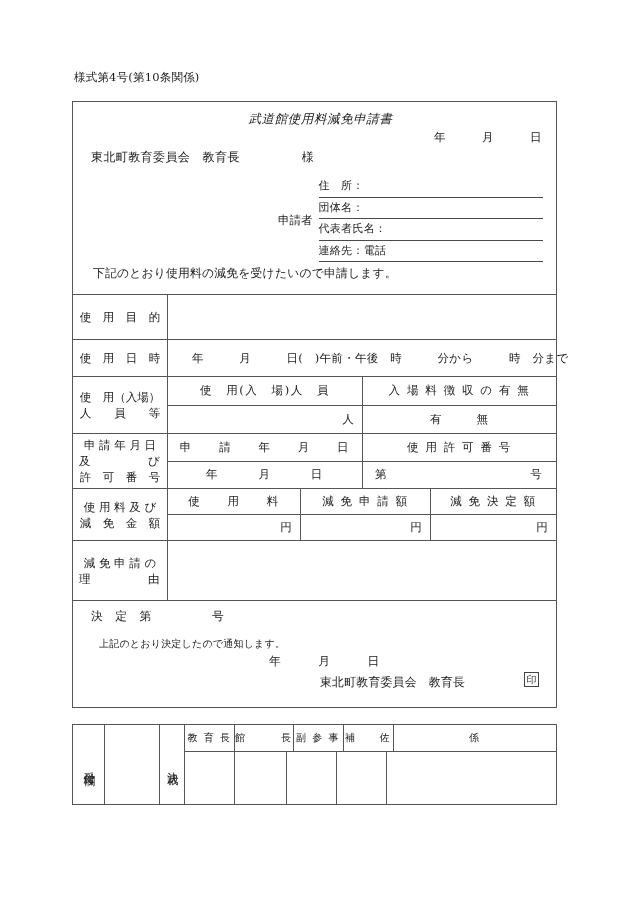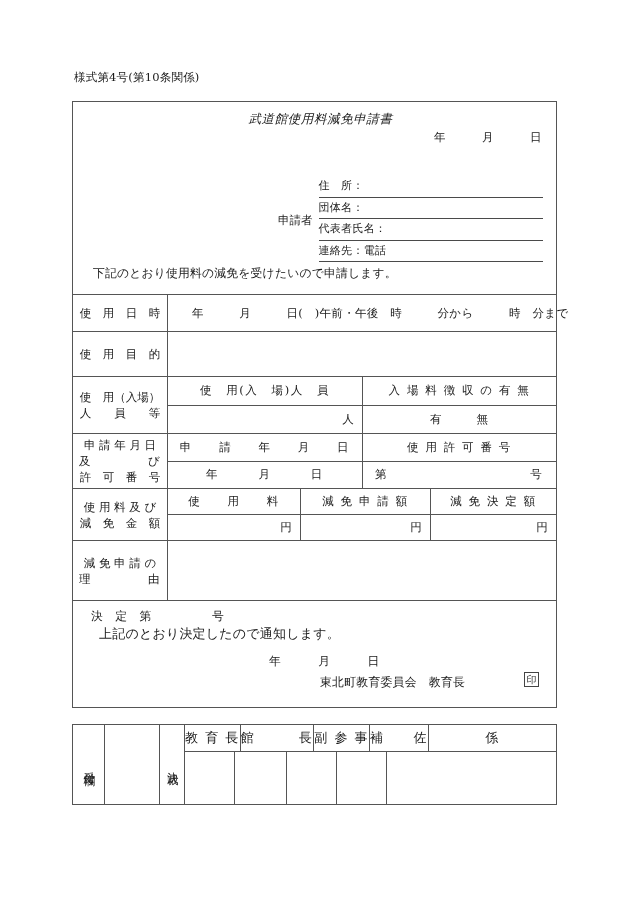--- a/index.html
+++ b/index.html
@@ -212,22 +212,22 @@
     position: absolute;
     left: 18px;
     top: 8px;
     font-size: 11.8px;
     letter-spacing: 0.3px;
     white-space: pre;
   }
   .dec-notice {
     position: absolute;
     left: 26px;
-    top: 24px;
-    font-size: 13px;
+    top: 36px;
+    font-size: 10px;
     letter-spacing: 0.2px;
     white-space: nowrap;
   }
   .dec-date {
     position: absolute;
     left: 196px;
     top: 53px;
     font-size: 11.8px;
     letter-spacing: 0.5px;
     white-space: pre;
@@ -294,21 +294,21 @@
   .bt-body {
     display: flex;
     flex: 1;
   }
   .bt-col {
     box-sizing: border-box;
     border-right: 1px solid #555;
     display: flex;
     align-items: center;
     justify-content: center;
-    font-size: 13px;
+    font-size: 10px;
     letter-spacing: 1.5px;
     white-space: nowrap;
   }
   .bt-col:last-child { border-right: none; }
   .bt-c1 { flex: 0 0 50px; }
   .bt-c2 { flex: 0 0 52px; }
   .bt-c3 { flex: 0 0 50px; }
   .bt-c4 { flex: 0 0 50px; }
   .bt-c5 { flex: 1; }
 </style>
@@ -317,48 +317,49 @@
 
 <div class="page">
 
   <div class="form-no">様式第4号(第10条関係)</div>
 
   <div class="frame">
 
     <div class="header-block">
       <div class="doc-title">武道館使用料減免申請書</div>
       <div class="date-line">年　　　月　　　日</div>
+      <div class="addressee">東北町教育委員会　教育長　　　　　様</div>
 
       <div class="applicant-wrap">
         <div class="applicant-label">申請者</div>
         <div class="applicant-fields">
           <div class="field-row">住　所：</div>
           <div class="field-row">団体名：</div>
           <div class="field-row">代表者氏名：</div>
           <div class="field-row">連絡先：電話</div>
         </div>
       </div>
 
       <div class="intro-line">下記のとおり使用料の減免を受けたいので申請します。</div>
     </div>
 
+    <div class="row r-purpose">
+      <div class="lbl">
+        <div class="ln c">使　用　目　的</div>
+      </div>
+      <div class="body-cell"></div>
+    </div>
+
     <div class="row r-datetime">
       <div class="lbl">
         <div class="ln c">使　用　日　時</div>
       </div>
       <div class="body-cell">
         <span class="dt-text">年　　　月　　　日(　)午前・午後　時　　　分から　　　時　分まで</span>
       </div>
-    </div>
-
-    <div class="row r-purpose">
-      <div class="lbl">
-        <div class="ln c">使　用　目　的</div>
-      </div>
-      <div class="body-cell"></div>
     </div>
 
     <div class="row r-people">
       <div class="lbl">
         <div class="ln c">使　用（入場）</div>
         <div class="ln c">人　　員　　等</div>
       </div>
       <div class="subtable">
         <div class="subrow top">
           <div class="subcell divider sp-w60">使　用(入　場)人　員</div>

